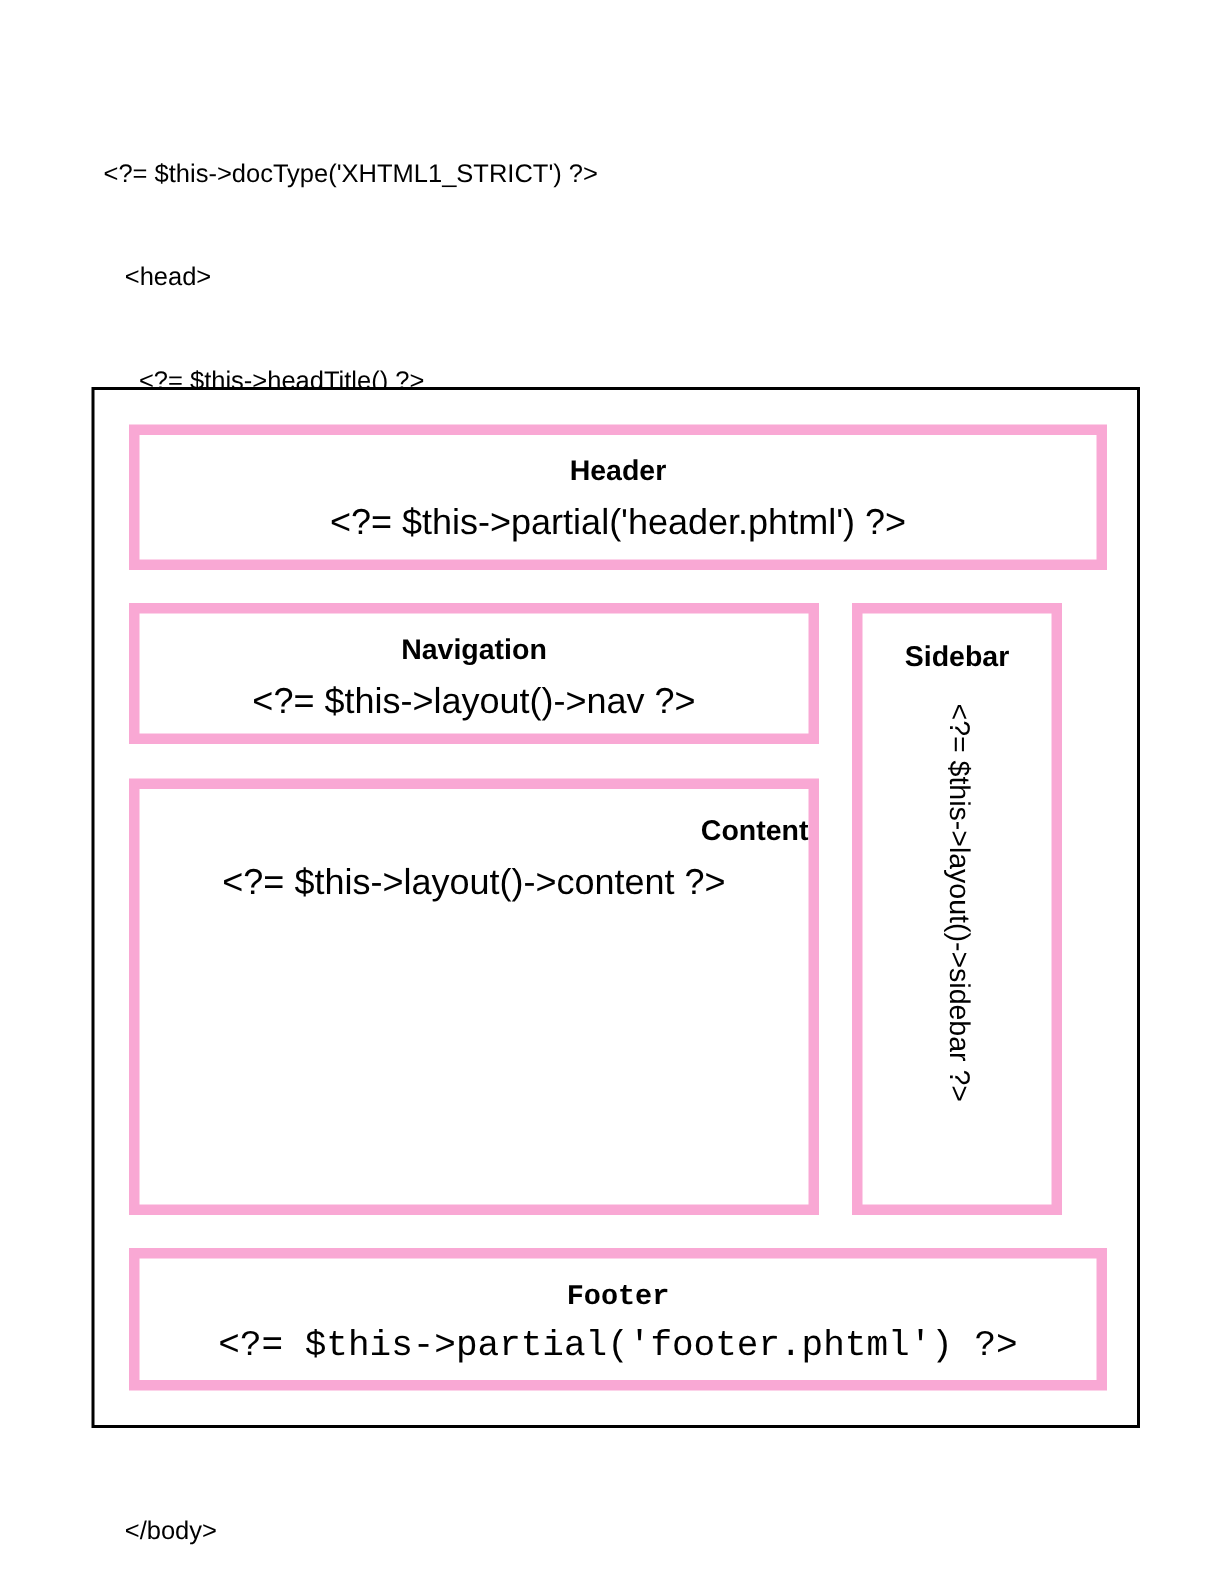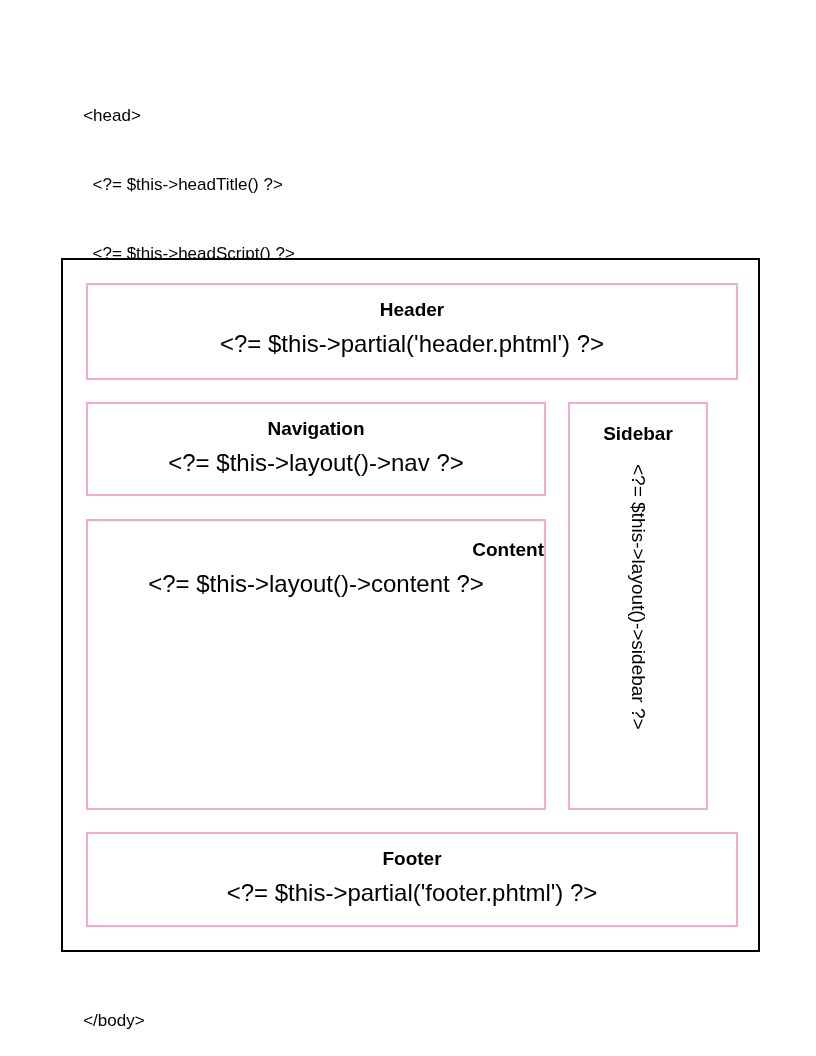--- a/index.html
+++ b/index.html
@@ -48,21 +48,21 @@
     width: 699px;
     height: 694px;
     border: 2px solid #000;
     box-sizing: border-box;
     background: #fff;
   }
 
   
   .region {
     position: absolute;
-    border: 2px solid #f9a8d4;
+    border: 7px solid #f9a8d4;
     box-sizing: border-box;
     background: #fff;
   }
   .region-title {
     font-size: 19px;
     font-weight: bold;
     text-align: center;
     white-space: pre;
   }
   .region-code {
@@ -123,28 +123,30 @@
     writing-mode: vertical-rl;
     transform: rotate(180deg) rotate(180deg);
     letter-spacing: 0px;
   }
 
   #region-footer {
     left: 23px;    
     top: 572px;    
     width: 652px;  
     height: 95px;  
+    font-family: Liberation Mono, monospace;
   }
   #region-footer .region-title { margin-top: 14px; }
   #region-footer .region-code  { margin-top: 9px; }
 </style>
 </head>
 <body>
 
 <div id="code-top">
+  <span class="code-line">&lt;?= $this-&gt;docType('XHTML1_STRICT') ?&gt;</span>
   <span class="code-line">   &lt;head&gt;</span>
   <span class="code-line">     &lt;?= $this-&gt;headTitle() ?&gt;</span>
   <span class="code-line">     &lt;?= $this-&gt;headScript() ?&gt;</span>
   <span class="code-line">     &lt;?= $this-&gt;headStylesheet() ?&gt;</span>
   <span class="code-line">   &lt;/head&gt;</span>
   <span class="code-line">   &lt;body&gt;</span>
 </div>
 
 <div id="body-box">
 

